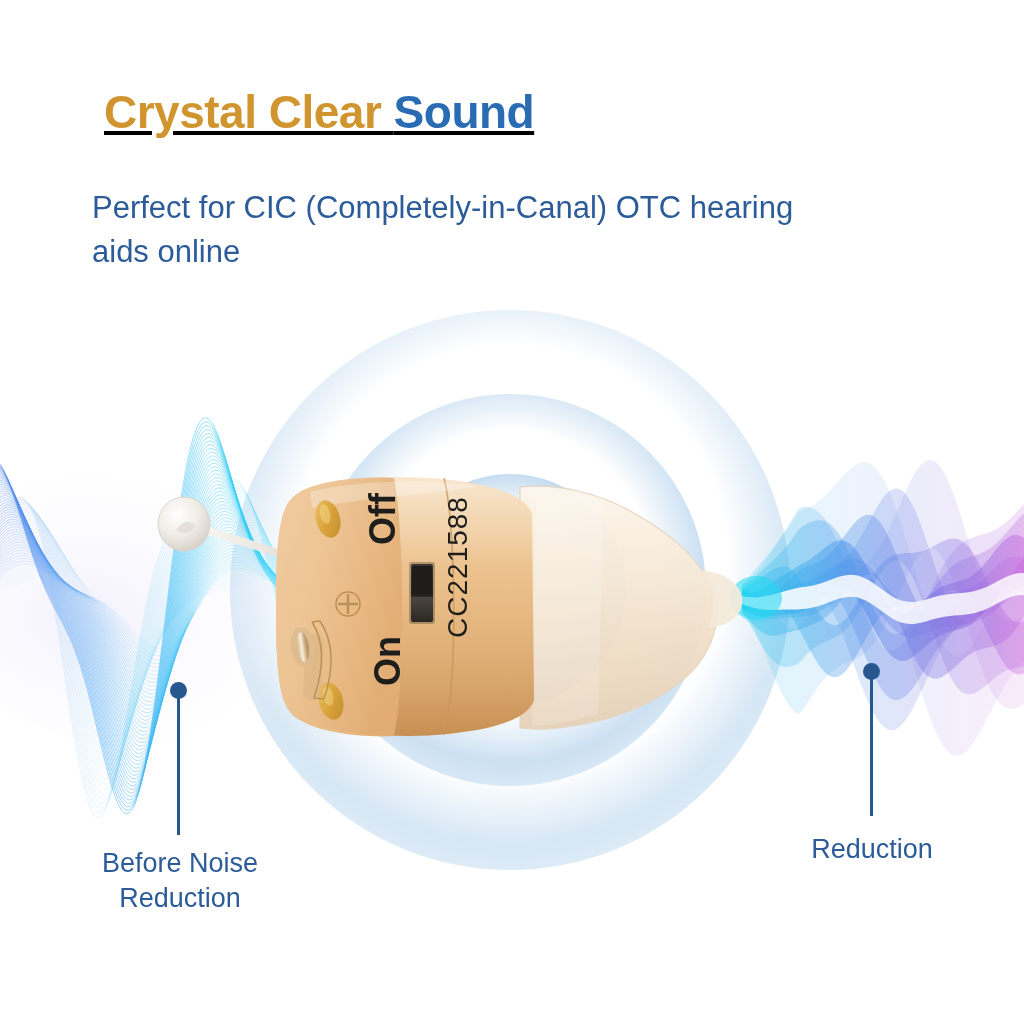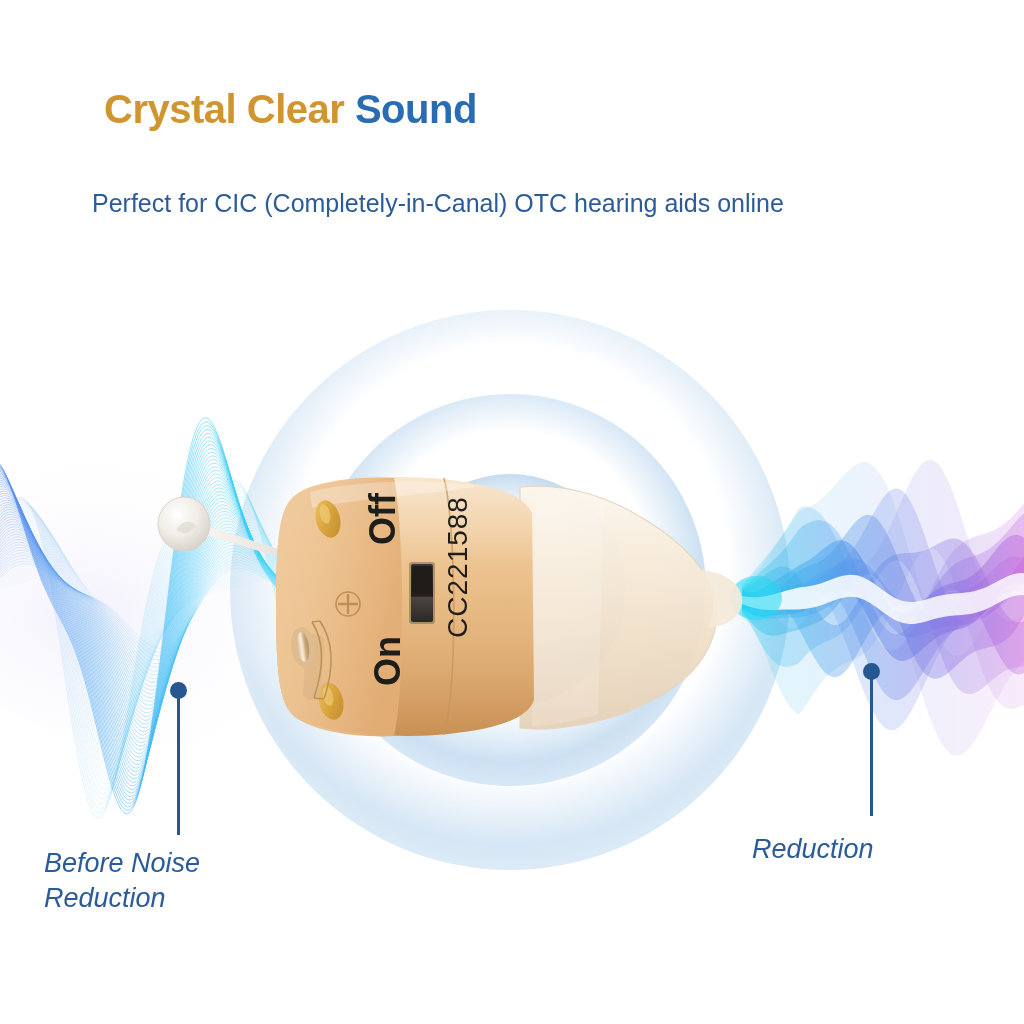--- a/index.html
+++ b/index.html
@@ -18,35 +18,36 @@
     height: 1024px;
     background: #ffffff;
     overflow: hidden;
   }
 
   
   #headline {
     position: absolute;
     left: 104px;
     top: 88px;
-    font-size: 40px;
+    font-size: 46px;
     font-weight: bold;
     letter-spacing: -0.5px;
     line-height: 1.05;
     white-space: nowrap;
+    text-decoration: underline;
   }
   #headline .h-part1 { color: #D1952F; }
   #headline .h-part2 { color: #2A6CB4; }
 
   #subtitle {
     position: absolute;
     left: 92px;
     top: 186px;
     width: 760px;
-    font-size: 25px;
+    font-size: 31px;
     line-height: 1.42;
     color: #2B5C99;
     font-weight: 400;
   }
 
   
   .halo {
     position: absolute;
     border-radius: 50%;
     left: 50%;
@@ -134,26 +135,25 @@
     background: #27578F;
   }
   .pointer-dot {
     position: absolute;
     width: 17px; height: 17px;
     border-radius: 50%;
     background: #27578F;
   }
   .callout {
     position: absolute;
-    text-align: left;
+    text-align: center;
     color: #2B5C99;
     font-size: 27px;
     line-height: 1.3;
     font-weight: 400;
-    font-style: italic;
   }
   #callout-before { left: 44px; top: 846px; width: 272px; }
   #callout-after  { left: 752px; top: 832px; width: 240px; }
 </style>
 </head>
 <body>
 
 <div id="stage">
 
   <div class="halo" id="halo1"></div>

